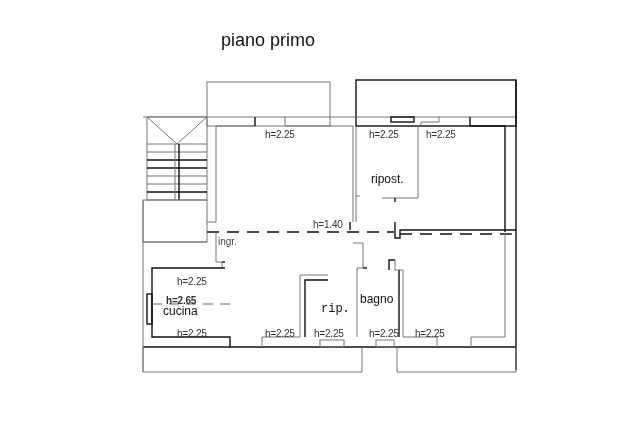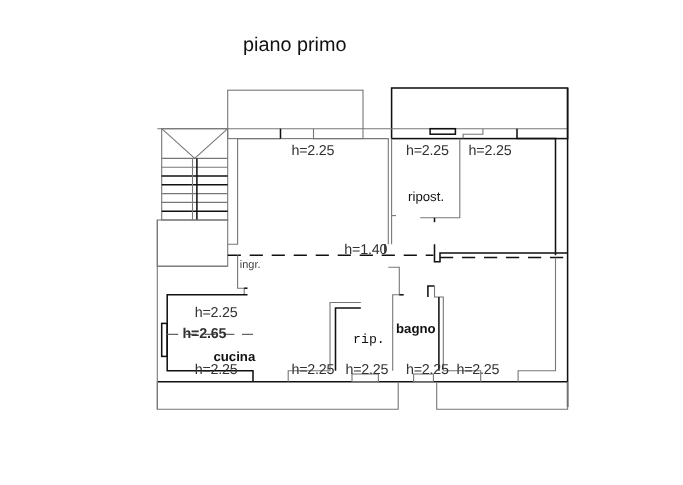--- a/index.html
+++ b/index.html
@@ -6,23 +6,23 @@
   body { width: 621px; height: 441px; position: relative; overflow: hidden; font-family: "Liberation Sans", sans-serif; }
   #plan { position: absolute; left: 0; top: 0; }
   .title { position: absolute; left: 0; top: 30px; width: 491px; text-align: center; font-size: 18px; color: #111; }
   .title span { margin-left: 45px; }
   .wall { fill: none; stroke: #777; stroke-width: 1; }
   .wall-dark { fill: none; stroke: #111; stroke-width: 1.4; }
   .dash { fill: none; stroke: #111; stroke-width: 1.4; stroke-dasharray: 12 8; }
   .dash-thin { fill: none; stroke: #666; stroke-width: 1; stroke-dasharray: 10 7; }
   .stair-thick { stroke: #111; stroke-width: 1.4; }
   .stair-thin { stroke: #777; stroke-width: 1; }
-  .lbl { position: absolute; font-size: 13px; color: #333; white-space: nowrap; letter-spacing: -0.2px; }
+  .lbl { position: absolute; font-size: 10px; color: #333; white-space: nowrap; letter-spacing: -0.2px; }
   .room { position: absolute; font-size: 12px; color: #111; white-space: nowrap; }
-  .room.bold { font-weight: bold; text-align: center; }
+  .room.bold { font-weight: normal; text-align: center; }
   .small { position: absolute; font-size: 10px; color: #444; white-space: nowrap; }
 </style>
 </head>
 <body>
 
 <div class="title"><span>piano primo</span></div>
 
 <svg id="plan" width="621" height="441">
 
   <rect class="wall" x="207" y="82" width="123" height="44"></rect>
@@ -105,14 +105,14 @@
 <div class="lbl" style="left:166px;top:295px;font-weight:bold;">h=2.65</div>
 <div class="lbl" style="left:177px;top:328px;">h=2.25</div>
 <div class="lbl" style="left:265px;top:328px;">h=2.25</div>
 <div class="lbl" style="left:314px;top:328px;">h=2.25</div>
 <div class="lbl" style="left:369px;top:328px;">h=2.25</div>
 <div class="lbl" style="left:415px;top:328px;">h=2.25</div>
 
 <div class="room" style="left:371px;top:152px;margin-top:20px;">ripost.</div>
 <div class="room" style="left:321px;top:302px;font-family:Liberation Mono, monospace;">rip.</div>
 <div class="room bold" style="left:360px;top:292px;">bagno</div>
-<div class="room bold" style="left:194px;top:304px;margin-top:13px;">cucina</div>
+<div class="room bold" style="left:163px;top:304px;">cucina</div>
 <div class="small" style="left:218px;top:236px;">ingr.</div>
 
 </body></html>

